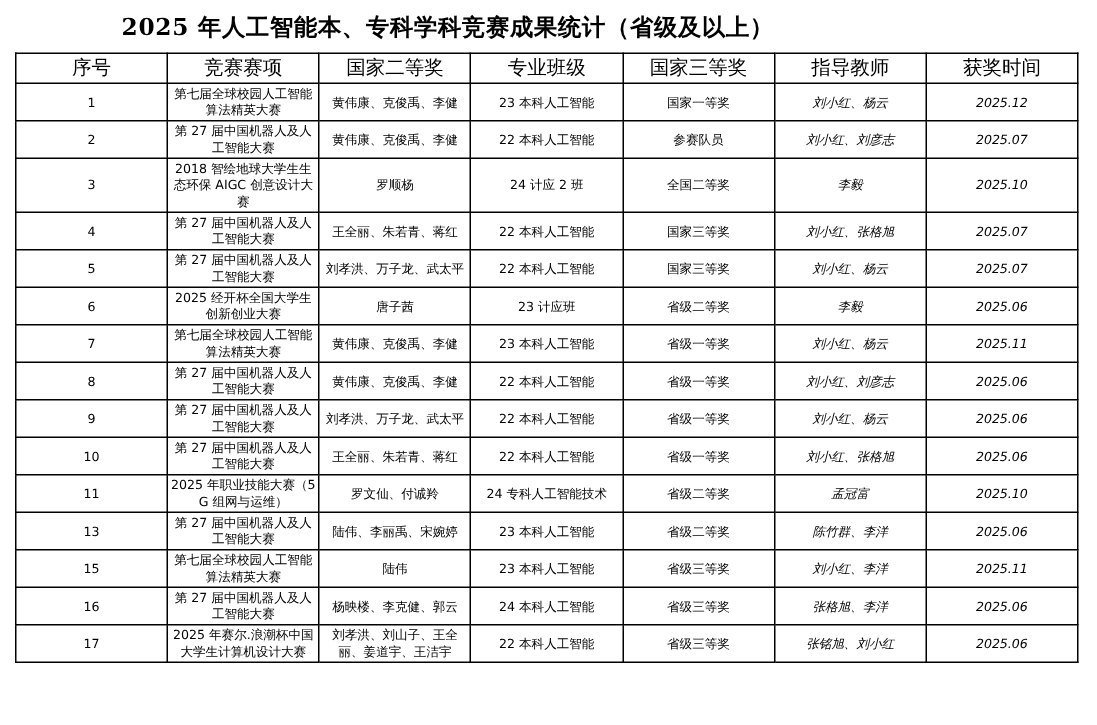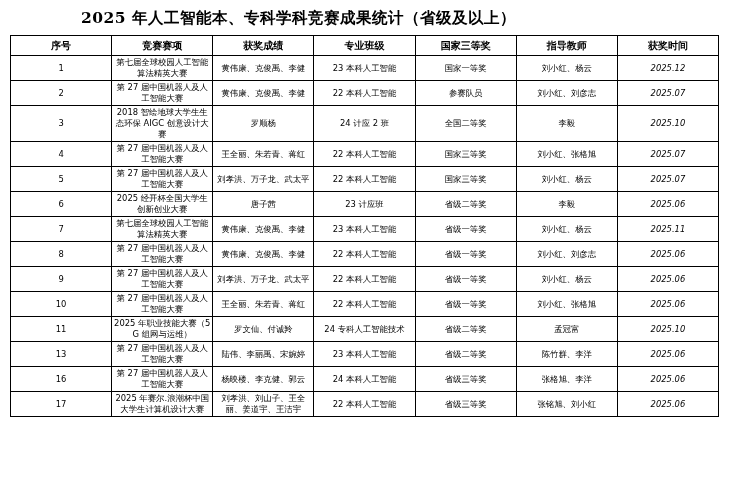--- a/index.html
+++ b/index.html
@@ -36,48 +36,48 @@
     font-size:8.4px;
     line-height:11px;
     color:#000;
     text-align:center;
     vertical-align:middle;
     padding:1px 1px;
     word-break:break-all;
     font-family:"DejaVu Sans","Liberation Sans",sans-serif;
   }
   table.grid thead th{
-    font-weight:bold;
-    font-size:10px;
+    font-weight:normal;
+    font-size:13px;
     height:17px;
   }
   table.grid tbody td{
     height:15px;
   }
   td.c-no{width:30px;}
   td.c-name{width:232px;}
   td.c-members{width:128px;}
   td.c-class{width:104px;}
   td.c-award{width:72px;}
-  td.c-teacher{width:90px;}
+  td.c-teacher{width:90px;font-style:italic;}
   td.c-date{width:53px;font-style:italic;}
 </style>
 </head>
 <body>
 
 <div class="page">
 
   <div class="doc-title">2025 年人工智能本、专科学科竞赛成果统计（省级及以上）</div>
 
   <table class="grid">
     <thead>
       <tr>
         <th class="c-no">序号</th>
         <th class="c-name">竞赛赛项</th>
-        <th class="c-members">获奖成绩</th>
+        <th class="c-members">国家二等奖</th>
         <th class="c-class">专业班级</th>
         <th class="c-award">国家三等奖</th>
         <th class="c-teacher">指导教师</th>
         <th class="c-date">获奖时间</th>
       </tr>
     </thead>
     <tbody id="tbody">
         <tr>
           <td class="c-no">1</td>
           <td class="c-name">第七届全球校园人工智能算法精英大赛</td>
@@ -180,20 +180,29 @@
         <tr>
           <td class="c-no">13</td>
           <td class="c-name">第 27 届中国机器人及人工智能大赛</td>
           <td class="c-members">陆伟、李丽禹、宋婉婷</td>
           <td class="c-class">23 本科人工智能</td>
           <td class="c-award">省级二等奖</td>
           <td class="c-teacher">陈竹群、李洋</td>
           <td class="c-date">2025.06</td>
         </tr>
         <tr>
+          <td class="c-no">15</td>
+          <td class="c-name">第七届全球校园人工智能算法精英大赛</td>
+          <td class="c-members">陆伟</td>
+          <td class="c-class">23 本科人工智能</td>
+          <td class="c-award">省级三等奖</td>
+          <td class="c-teacher">刘小红、李洋</td>
+          <td class="c-date">2025.11</td>
+        </tr>
+        <tr>
           <td class="c-no">16</td>
           <td class="c-name">第 27 届中国机器人及人工智能大赛</td>
           <td class="c-members">杨映楼、李克健、郭云</td>
           <td class="c-class">24 本科人工智能</td>
           <td class="c-award">省级三等奖</td>
           <td class="c-teacher">张格旭、李洋</td>
           <td class="c-date">2025.06</td>
         </tr>
         <tr>
           <td class="c-no">17</td>

